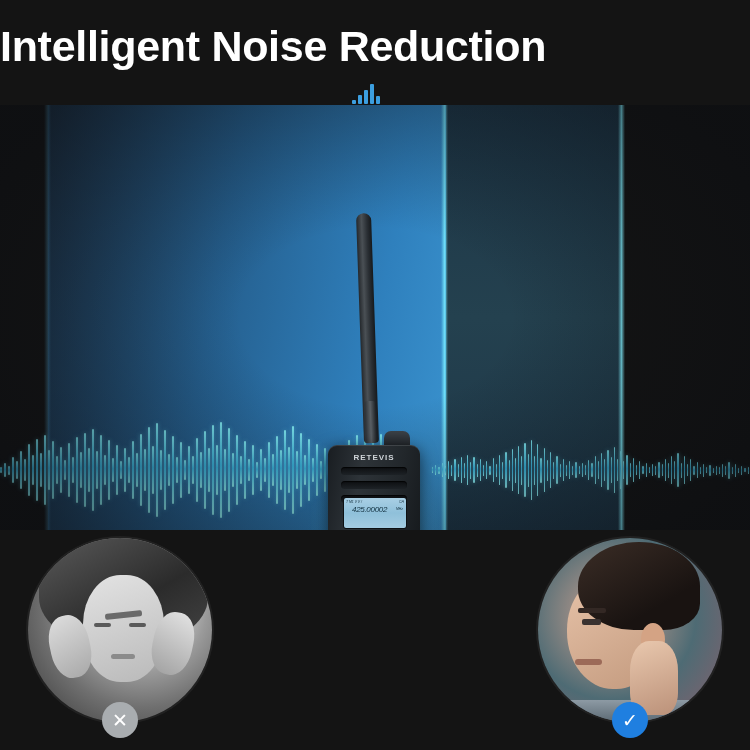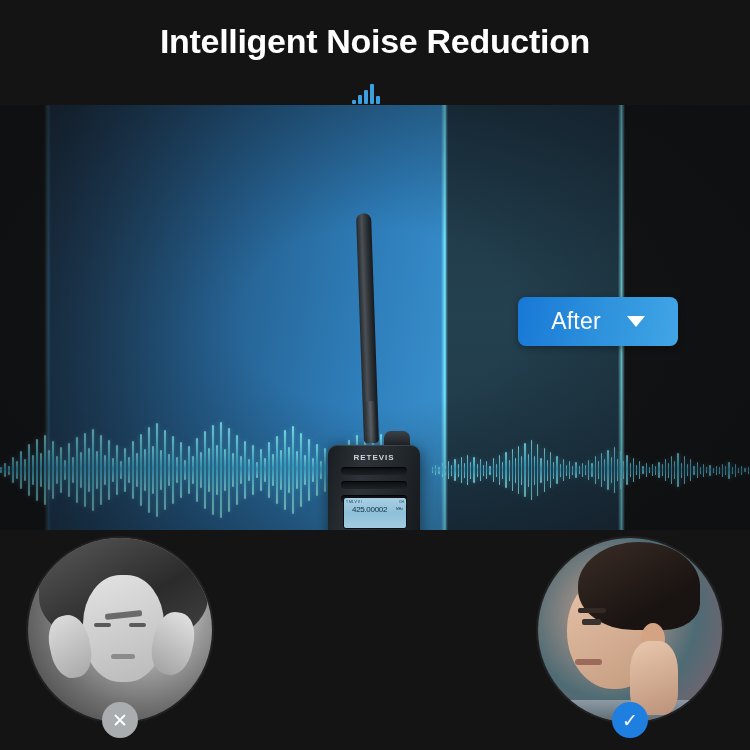--- a/index.html
+++ b/index.html
@@ -3,22 +3,22 @@
 <meta charset="utf-8">
 <style>
   html,body{margin:0;padding:0;background:#000;}
   body{width:750px;height:750px;overflow:hidden;
        font-family:"Liberation Sans","DejaVu Sans",sans-serif;}
 
   #stage{position:relative;width:750px;height:750px;background:#141414;overflow:hidden;}
 
   
   .title{
-    position:absolute;left:0;top:22px;width:750px;text-align:center;
-    color:#ffffff;font-size:34px;font-weight:bold;letter-spacing:-0.3px;
+    position:absolute;left:0;top:22px;width:750px;text-align:left;
+    color:#ffffff;font-size:43px;font-weight:bold;letter-spacing:-0.3px;
   }
 
   
   .signal{position:absolute;left:352px;top:78px;width:46px;height:26px;
           display:flex;align-items:flex-end;gap:2px;}
   .signal i{display:block;width:4px;background:#3c9fe0;border-radius:1px;}
 
   
   .hero{position:absolute;left:0;top:105px;width:750px;height:425px;overflow:hidden;
         background:#141414;}
@@ -72,21 +72,21 @@
     background:linear-gradient(100deg,#191d21 0%,#2d3338 30%,#22272b 62%,#101316 100%);
     border-radius:9px 9px 5px 5px;
     box-shadow:inset 0 1px 0 rgba(255,255,255,.12),0 4px 16px rgba(0,0,0,.6);}
   .brand{position:absolute;left:0;top:8px;width:92px;text-align:center;
     color:#cfd4d8;font-size:8px;font-weight:bold;letter-spacing:1px;}
   .grille{position:absolute;left:13px;width:66px;height:8px;border-radius:4px;
     background:linear-gradient(180deg,#0c0e10,#1d2226);box-shadow:inset 0 1px 1px rgba(0,0,0,.8);}
   .g1{top:22px;} .g2{top:36px;} .g3{top:50px;}
   .lcd{position:absolute;left:15px;top:52px;width:62px;height:30px;border-radius:3px;
     background:linear-gradient(180deg,#a9cfe4 0%,#8fc0da 50%,#a4cce2 100%);
-    border:1px solid #0d1013;overflow:hidden;}
+    border:1px solid #0d1013;overflow:hidden;font-style:italic;}
   .lcd-top{position:absolute;left:2px;top:1px;right:2px;height:6px;
     display:flex;justify-content:space-between;align-items:center;
     font-size:3.4px;color:#13303f;}
   .lcd-f1{position:absolute;left:8px;top:7px;font-size:8px;color:#12303f;letter-spacing:-.3px;}
   .lcd-u1{position:absolute;right:3px;top:9px;font-size:3.4px;color:#13303f;}
   .radio-glow{position:absolute;left:-16px;top:225px;width:136px;height:200px;
     background:radial-gradient(ellipse at center,rgba(90,200,240,.30),rgba(90,200,240,0) 70%);
     pointer-events:none;}
 
   
@@ -378,24 +378,20 @@
             <span>CH</span>
           </div>
           <div class="lcd-f1">425.00002</div>
           <div class="lcd-u1">MHz</div>
 
         </div>
 
       </div>
     </div>
 
-    <div class="pill pill-after">
-      <span class="cap">After</span>
-      <span class="caret"></span>
-    </div>
   </div>
 
   <div class="bottom">
     <div class="circle circle-left">
       <div class="face">
         <div class="fl-hair"></div>
           <div class="fl-head"></div>
         <div class="fl-brow"></div>
         <div class="fl-eye a"></div>
           <div class="fl-eye b"></div>

